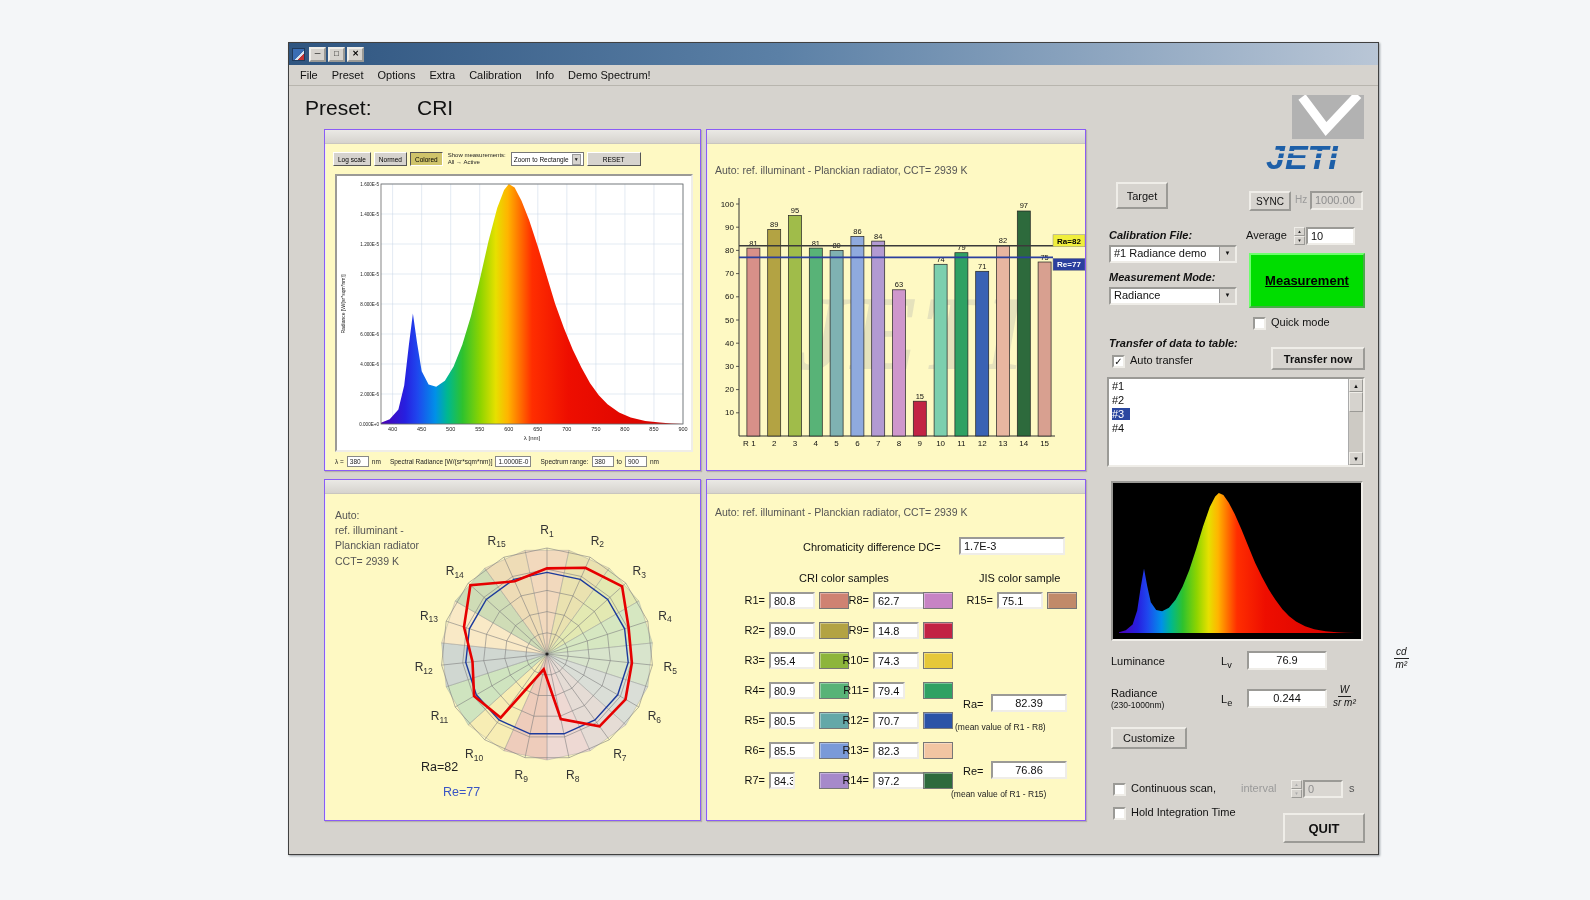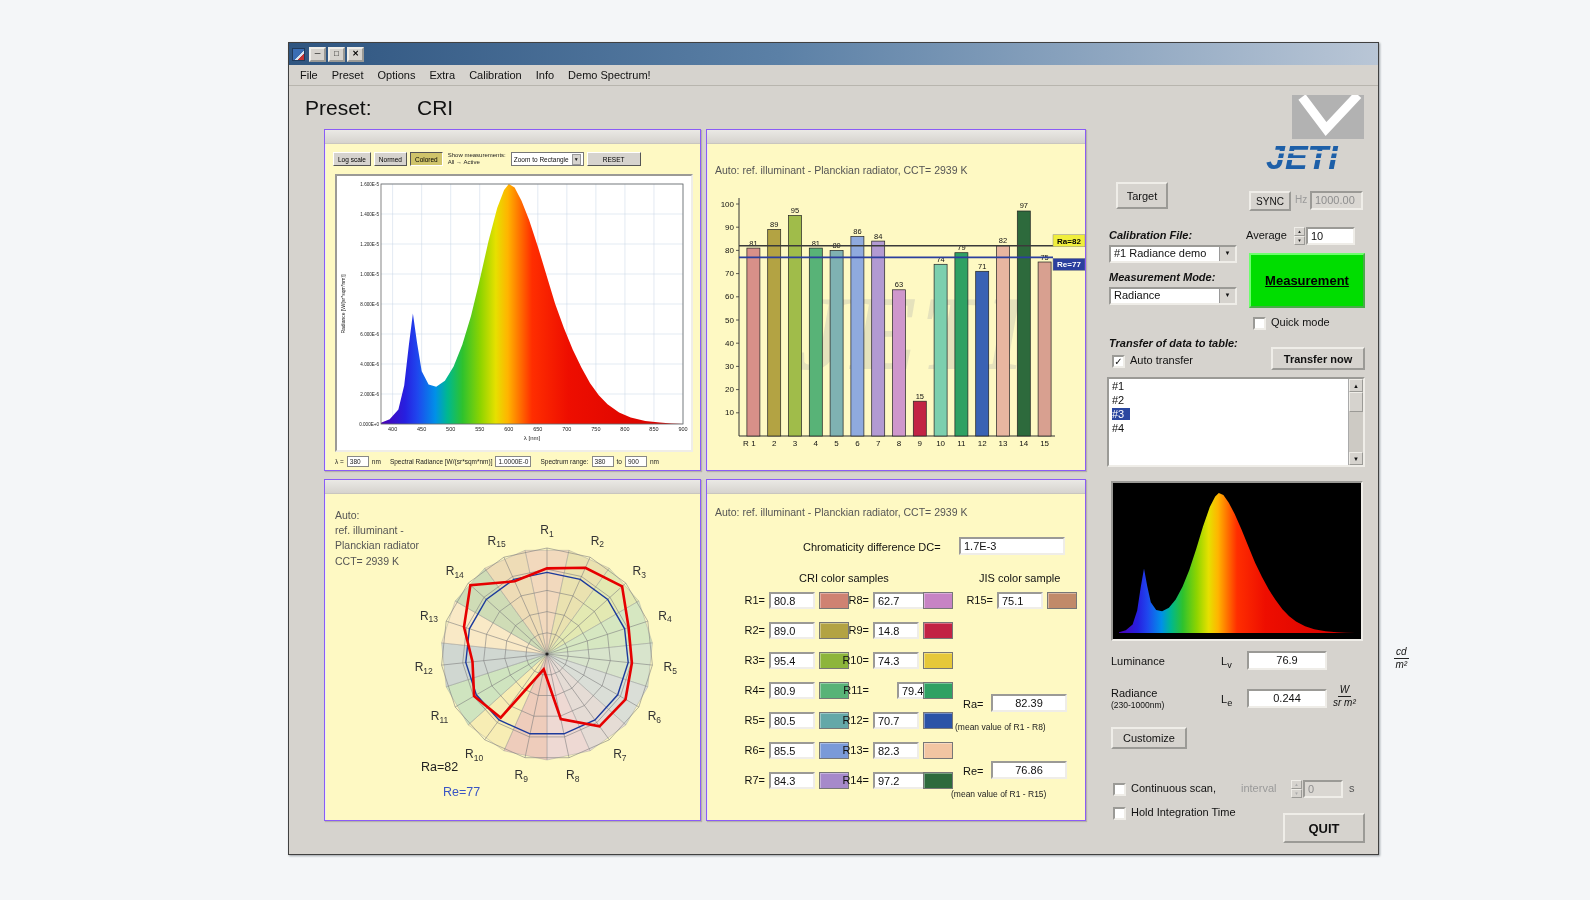--- a/index.html
+++ b/index.html
@@ -352,33 +352,33 @@
         <div class="cri-label abs" style="left:16px;top:204px;width:42px;">R4=</div>
         <div class="field abs num" style="left:62px;top:202px;width:46px;height:17px;">80.9</div>
         <div class="swatch abs" style="left: 112px; top: 202px; width: 30px; height: 17px; background: rgb(88, 179, 119);"></div>
         <div class="cri-label abs" style="left:16px;top:234px;width:42px;">R5=</div>
         <div class="field abs num" style="left:62px;top:232px;width:46px;height:17px;">80.5</div>
         <div class="swatch abs" style="left: 112px; top: 232px; width: 30px; height: 17px; background: rgb(100, 168, 168);"></div>
         <div class="cri-label abs" style="left:16px;top:264px;width:42px;">R6=</div>
         <div class="field abs num" style="left:62px;top:262px;width:46px;height:17px;">85.5</div>
         <div class="swatch abs" style="left: 112px; top: 262px; width: 30px; height: 17px; background: rgb(122, 154, 216);"></div>
         <div class="cri-label abs" style="left:16px;top:294px;width:42px;">R7=</div>
-        <div class="field abs num" style="left:62px;top:292px;width:46px;height:17px;">84.3</div>
+        <div class="field abs num" style="left:62px;top:292px;width:26px;height:17px;">84.3</div>
         <div class="swatch abs" style="left: 112px; top: 292px; width: 30px; height: 17px; background: rgb(166, 137, 202);"></div>
         <div class="cri-label abs" style="left:124px;top:114px;width:38px;">R8=</div>
         <div class="field abs num" style="left:166px;top:112px;width:58px;height:17px;">62.7</div>
         <div class="swatch abs" style="left: 216px; top: 112px; width: 30px; height: 17px; background: rgb(199, 131, 196);"></div>
         <div class="cri-label abs" style="left:124px;top:144px;width:38px;">R9=</div>
         <div class="field abs num" style="left:166px;top:142px;width:46px;height:17px;">14.8</div>
         <div class="swatch abs" style="left: 216px; top: 142px; width: 30px; height: 17px; background: rgb(194, 35, 68);"></div>
         <div class="cri-label abs" style="left:124px;top:174px;width:38px;">R10=</div>
         <div class="field abs num" style="left:166px;top:172px;width:46px;height:17px;">74.3</div>
         <div class="swatch abs" style="left: 216px; top: 172px; width: 30px; height: 17px; background: rgb(230, 200, 58);"></div>
         <div class="cri-label abs" style="left:124px;top:204px;width:38px;">R11=</div>
-        <div class="field abs num" style="left:166px;top:202px;width:32px;height:17px;margin-left:24px;">79.4</div>
+        <div class="field abs num" style="left:166px;top:202px;width:32px;height:17px;">79.4</div>
         <div class="swatch abs" style="left: 216px; top: 202px; width: 30px; height: 17px; background: rgb(47, 161, 99);"></div>
         <div class="cri-label abs" style="left:124px;top:234px;width:38px;">R12=</div>
         <div class="field abs num" style="left:166px;top:232px;width:46px;height:17px;">70.7</div>
         <div class="swatch abs" style="left: 216px; top: 232px; width: 30px; height: 17px; background: rgb(43, 83, 167);"></div>
         <div class="cri-label abs" style="left:124px;top:264px;width:38px;">R13=</div>
         <div class="field abs num" style="left:166px;top:262px;width:46px;height:17px;">82.3</div>
         <div class="swatch abs" style="left: 216px; top: 262px; width: 30px; height: 17px; background: rgb(242, 197, 162);"></div>
         <div class="cri-label abs" style="left:124px;top:294px;width:38px;">R14=</div>
         <div class="field abs num" style="left:166px;top:292px;width:66px;height:17px;">97.2</div>
         <div class="swatch abs" style="left: 216px; top: 292px; width: 30px; height: 17px; background: rgb(45, 106, 60);"></div>

